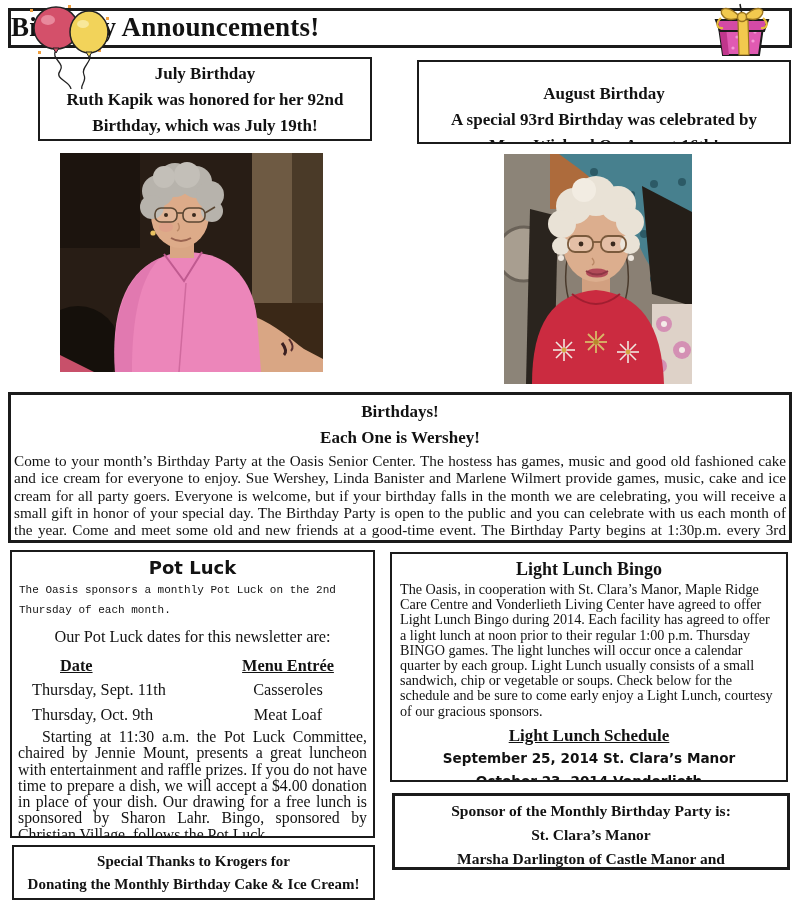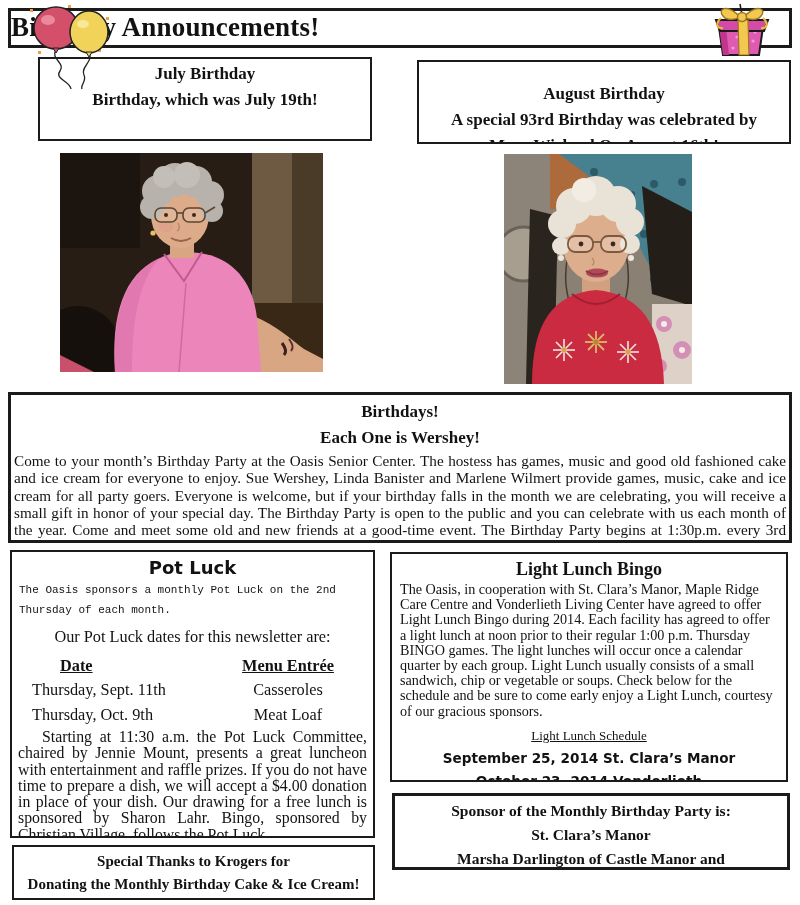--- a/index.html
+++ b/index.html
@@ -45,21 +45,21 @@
   .pl-head .pl-c1{padding-left:36px;font-weight:bold;}
   .pl-head .pl-c2{font-weight:bold;}
   .pl-row{line-height:22px;}
   .pl-body{font-size:15.8px;line-height:16.3px;text-align:justify;text-indent:24px;
            padding:3px 6px 0 6px;}
 
   
   .lightlunch-box{left:390px;top:552px;width:398px;height:230px;}
   .ll-title{font-size:18px;font-weight:bold;line-height:23px;text-align:center;margin-top:4px;}
   .ll-body{font-size:14.2px;line-height:15.2px;padding:1px 7px 0 8px;}
-  .ll-sched-title{font-size:13px;font-weight:normal;text-decoration:underline;
+  .ll-sched-title{font-size:17px;font-weight:bold;text-decoration:underline;
                   text-align:center;line-height:22px;margin-top:6px;}
   .ll-sched-line{font-family:"DejaVu Sans", sans-serif;font-size:13.6px;font-weight:bold;
                  text-align:center;line-height:23px;}
 
   
   .sponsor-box{left:392px;top:793px;width:398px;height:77px;border-width:3px;padding-top:3px;}
   .sp-line{font-size:15.5px;font-weight:bold;line-height:24px;text-align:center;}
   .thanks-box{left:12px;top:845px;width:363px;height:55px;padding-top:3px;}
   .tk-line{font-size:15px;font-weight:bold;line-height:23px;text-align:center;}
 </style>
@@ -104,20 +104,21 @@
       <path d="M33 16 C 20 2 10 8 16 15 C 20 20 28 19 33 16 Z" fill="#f2c94e" stroke="#9a7420" stroke-width="1.4"></path>
       <path d="M37 16 C 50 2 60 8 54 15 C 50 20 42 19 37 16 Z" fill="#f2c94e" stroke="#9a7420" stroke-width="1.4"></path>
       <path d="M14 17 C 8 22 10 28 16 27" fill="none" stroke="#e8b93c" stroke-width="2.2"></path>
       <path d="M56 17 C 62 22 60 28 54 27" fill="none" stroke="#e8b93c" stroke-width="2.2"></path>
       <circle cx="35" cy="16" r="4.5" fill="#f2c94e" stroke="#9a7420" stroke-width="1.4"></circle>
     </svg>
   </div>
 
   <div class="box july-box">
     <div class="ann-line">July Birthday</div>
+    <div class="ann-line">Ruth Kapik was honored for her 92nd</div>
     <div class="ann-line">Birthday, which was July 19th!</div>
   </div>
 
   <div class="box august-box">
     <div class="ann-line">August Birthday</div>
     <div class="ann-line">A special 93rd Birthday was celebrated by</div>
     <div class="ann-line">Mary Wieland On August 16th!</div>
   </div>
 
   <div class="photo" style="left:60px;top:153px;">

